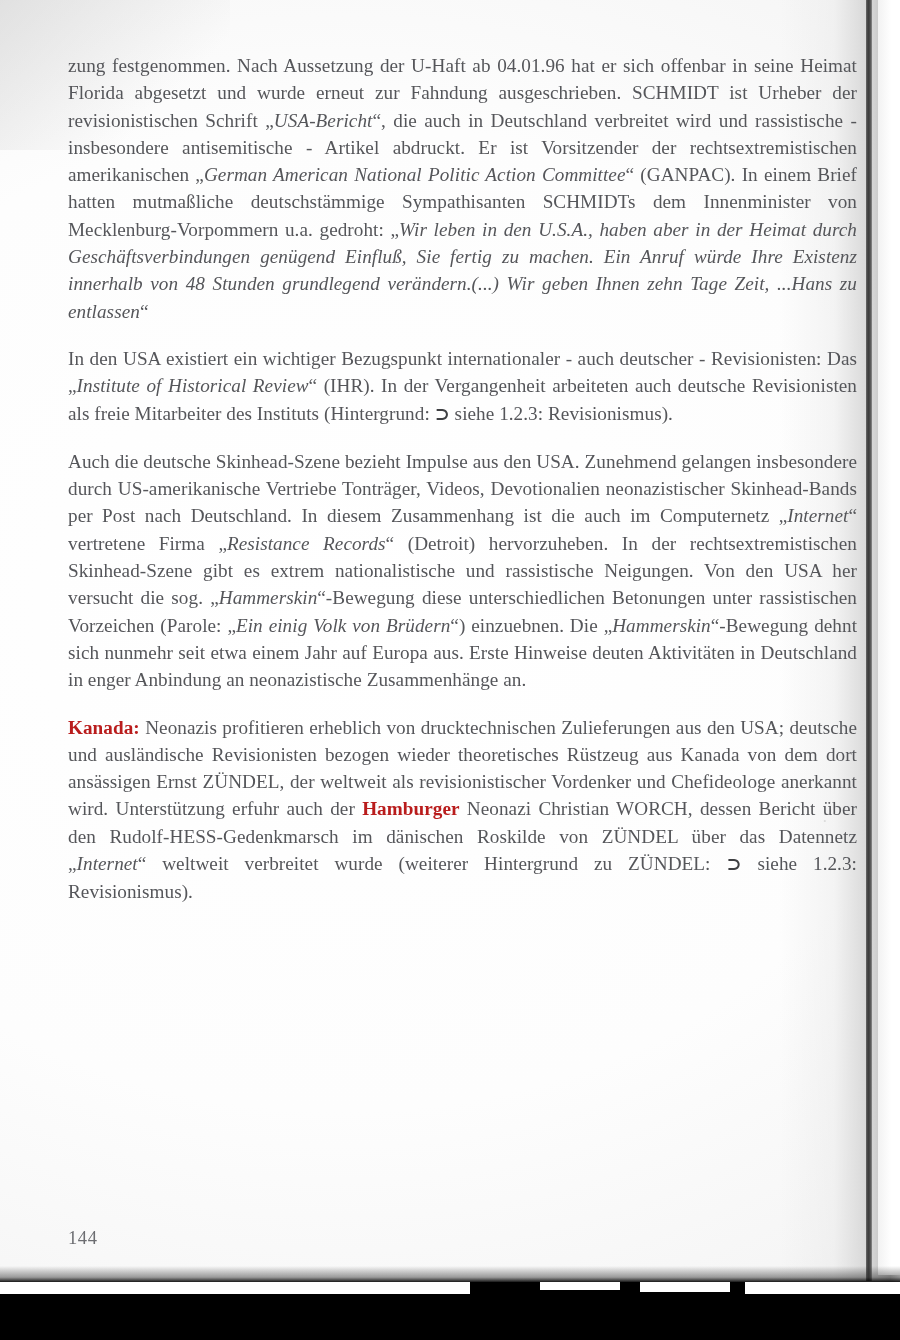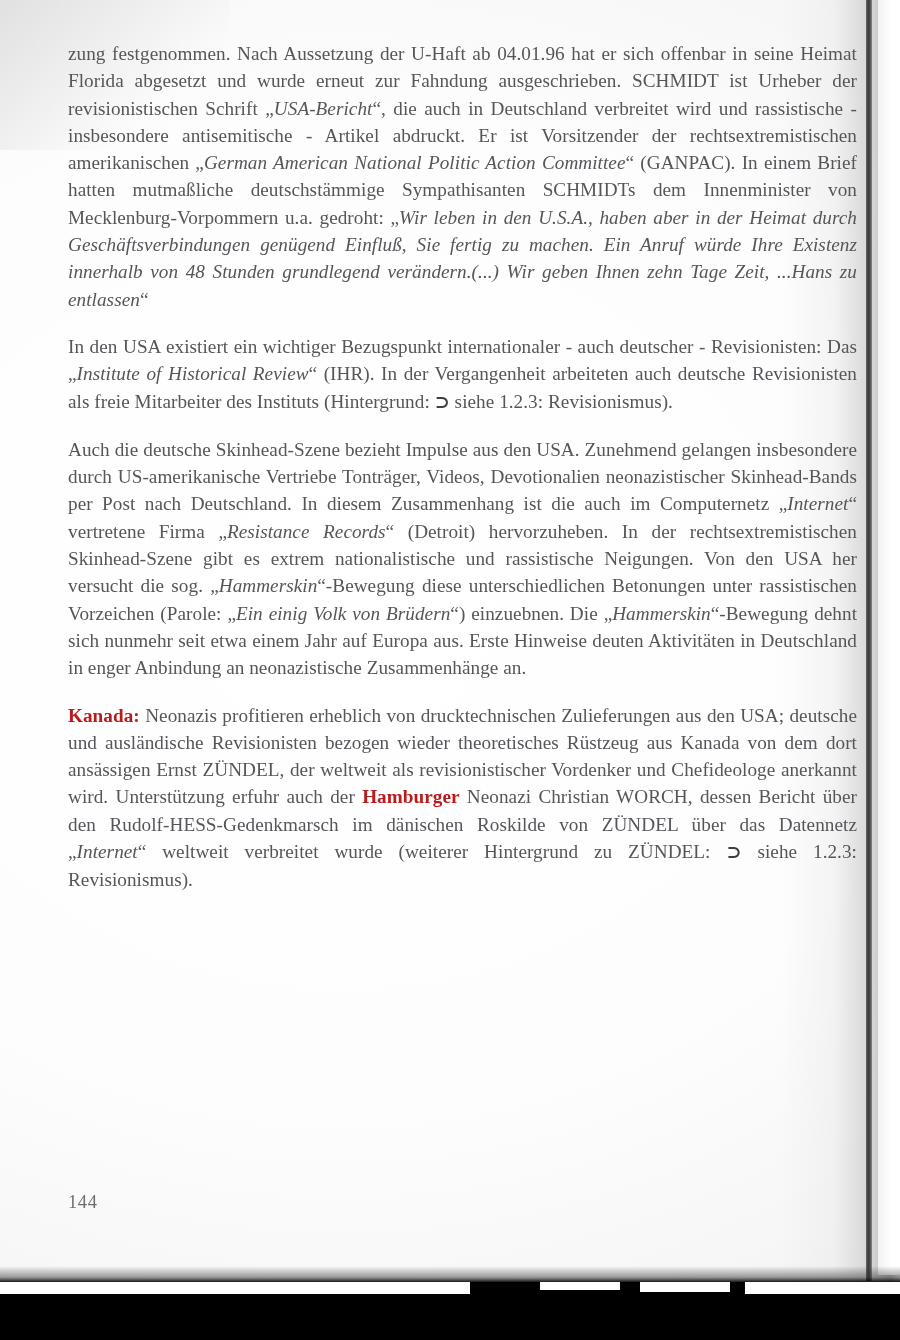--- a/index.html
+++ b/index.html
@@ -98,21 +98,21 @@
     bottom: 44px;
     height: 14px;
     background: #ffffff;
     pointer-events: none;
   }
 
   
   .textblock {
     position: absolute;
     left: 68px;
-    top: 40px;
+    top: 52px;
     width: 789px;
   }
 
   p.para {
     margin: 0 0 20px 0;
     font-size: 19.2px;
     line-height: 27.3px;
     text-align: justify;
     color: #55565a;
     letter-spacing: 0.05px;
@@ -126,21 +126,21 @@
     font-weight: bold;
     font-style: normal;
     font-size: 18px;
     color: #3e3f42;
   }
 
   
   .folio {
     position: absolute;
     left: 68px;
-    top: 1192px;
+    top: 1228px;
     font-size: 18.5px;
     color: #6c6d71;
     letter-spacing: 0.6px;
   }
 
   
   .ghost {
     position: absolute;
     color: rgba(196,196,196,0.55);
     font-size: 17px;

